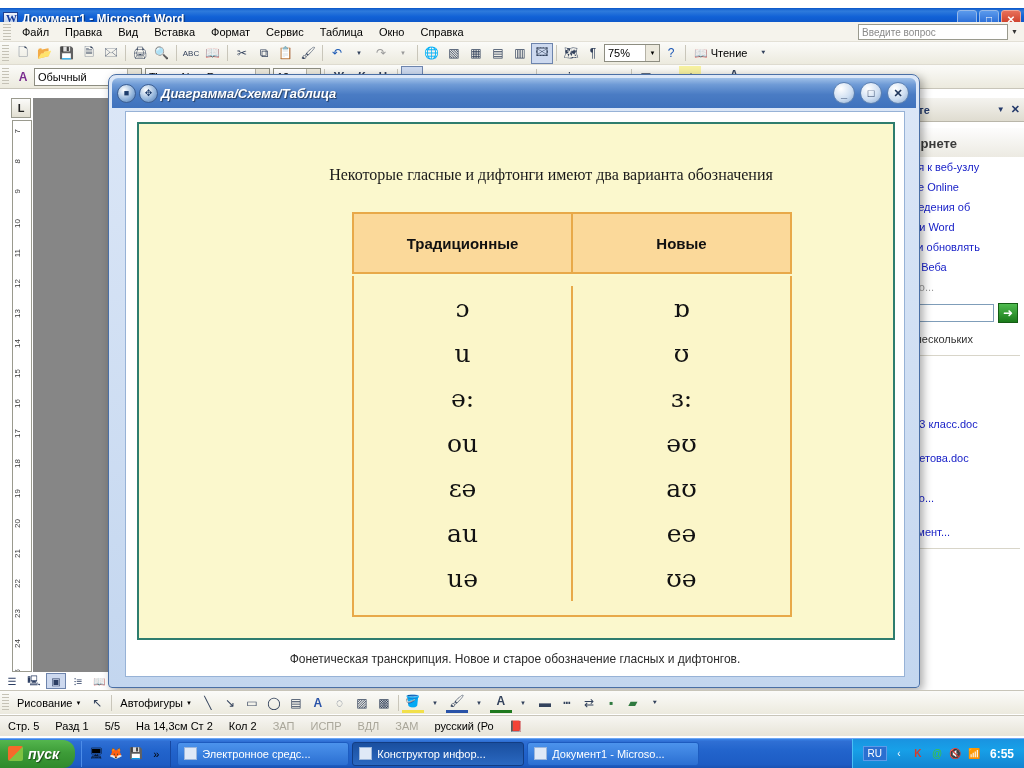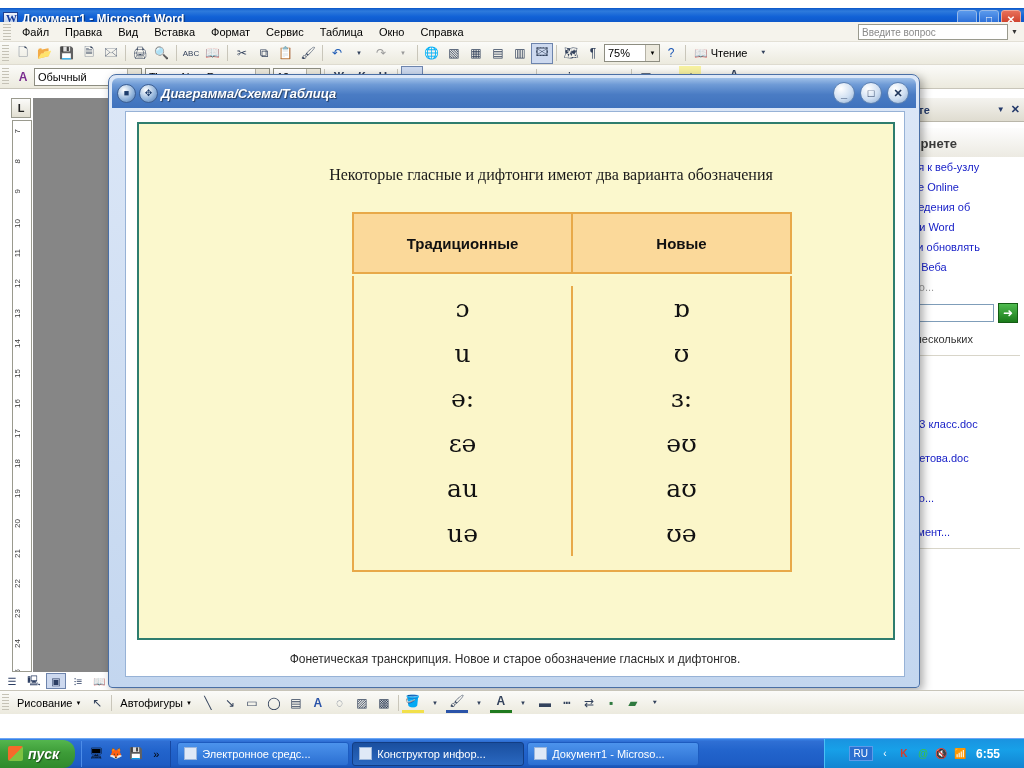--- a/index.html
+++ b/index.html
@@ -247,21 +247,21 @@
   .task {
     width: 172px; height: 24px; border-radius: 3px; padding: 8px 6px;
     background: linear-gradient(to bottom,#4c93ec,#2b6fd2);
     border: 1px solid #1d5cc0;
     display: flex; align-items: center; gap: 5px;
     color: #fff; font-size: 11px; white-space: nowrap; overflow: hidden;
   }
   .task.active { background: linear-gradient(to bottom,#1a4f9f,#2a68c0); border-color: #123d84; }
   .task .ti { width: 13px; height: 13px; flex: none; background: #dfe9f7; border: 1px solid #9cb7dc; }
   .tray {
-    margin-left: auto; height: 30px; padding: 0 24px;
+    margin-left: auto; height: 30px; padding: 0 10px;
     background: linear-gradient(to bottom,#1a93e0 0%,#17a0e8 35%,#1283d0 100%);
     border-left: 1px solid #4ac0f5;
     display: flex; align-items: center; gap: 5px;
     color: #fff; font-size: 11px;
   }
   .tray-ico { width: 14px; height: 14px; display: flex; align-items: center; justify-content: center; font-size: 10px; }
   .lang { background: #2a6fd0; padding: 1px 4px; border: 1px solid #5e9ae8; font-size: 10px; }
   .clock { font-weight: bold; font-size: 12px; padding-left: 3px; }
 </style>
 </head>
@@ -463,30 +463,32 @@
         <div class="ipa-table">
           <div class="ipa-head">
             <div class="cell">Традиционные</div>
             <div class="cell">Новые</div>
           </div>
           <div class="ipa-body">
             <div class="ipa-col">
               <div class="ipa-cell">ɔ</div>
               <div class="ipa-cell">u</div>
               <div class="ipa-cell">ə:</div>
+              <div class="ipa-cell">ou</div>
               <div class="ipa-cell">ɛə</div>
               <div class="ipa-cell">au</div>
               <div class="ipa-cell">uə</div>
             </div>
             <div class="ipa-col">
               <div class="ipa-cell">ɒ</div>
               <div class="ipa-cell">ʊ</div>
               <div class="ipa-cell">ɜ:</div>
               <div class="ipa-cell">əʊ</div>
               <div class="ipa-cell">aʊ</div>
+              <div class="ipa-cell">eə</div>
               <div class="ipa-cell">ʊə</div>
             </div>
           </div>
         </div>
       </div>
       <div class="caption">Фонетическая транскрипция. Новое и старое обозначение гласных и дифтонгов.</div>
     </div>
   </div>
 
   <div class="viewbtns">
@@ -526,20 +528,33 @@
     <div class="tbtn" style="font-weight:bold;border-bottom:3px solid #1f7a1f">A</div>
     <div class="tbtn" style="font-size:6px">▼</div>
     <div class="tbtn">▬</div>
     <div class="tbtn">┅</div>
     <div class="tbtn">⇄</div>
     <div class="tbtn" style="color:#2f7a3f">▪</div>
     <div class="tbtn" style="color:#2f7a3f">▰</div>
     <div class="tbtn" style="font-size:7px">⯆</div>
   </div>
 
+  <div class="statusbar">
+    <div class="sb">Стр. 5</div>
+    <div class="sb">Разд 1</div>
+    <div class="sb">5/5</div>
+    <div class="sb">На 14,3см  Ст 2</div>
+    <div class="sb">Кол 2</div>
+    <div class="sb dim">ЗАП</div>
+    <div class="sb dim">ИСПР</div>
+    <div class="sb dim">ВДЛ</div>
+    <div class="sb dim">ЗАМ</div>
+    <div class="sb">русский (Ро</div>
+    <div class="sb">📕</div>
+  </div>
 
   <div class="taskbar">
     <div class="start">
       <span class="start-flag"></span>
       <span>пуск</span>
     </div>
     <div class="quicklaunch">
       <div class="ql">🖥</div>
       <div class="ql">🦊</div>
       <div class="ql">💾</div>

